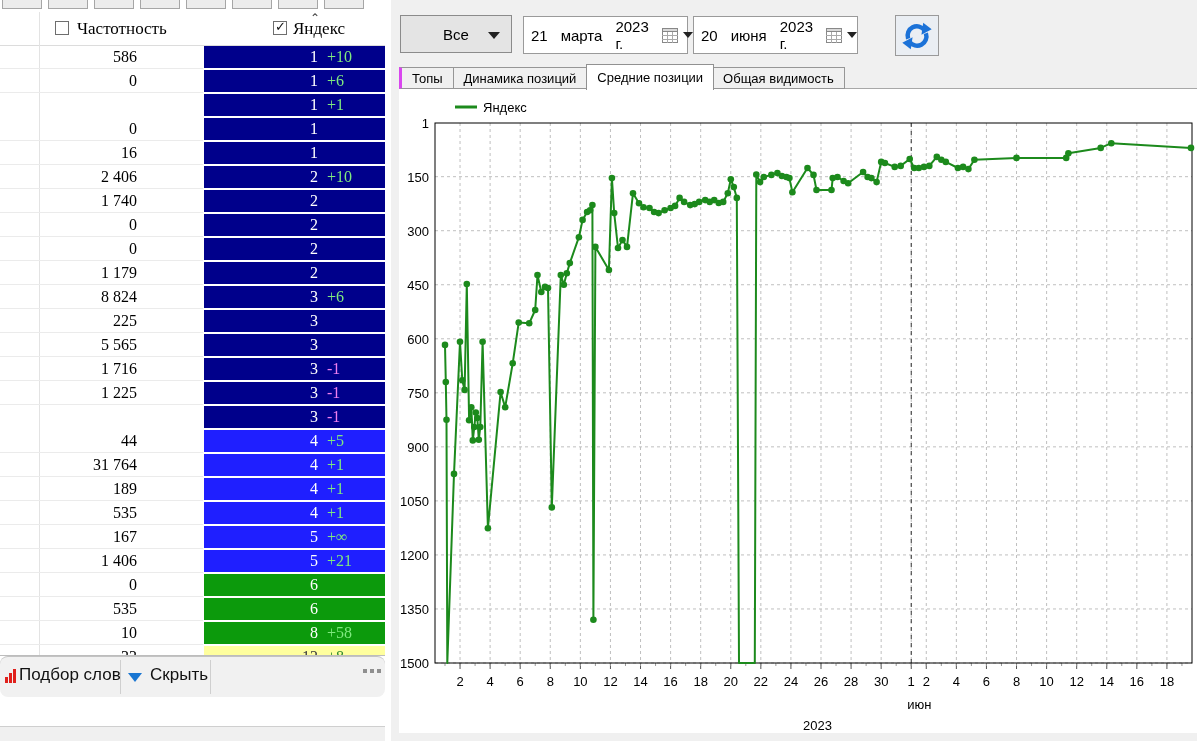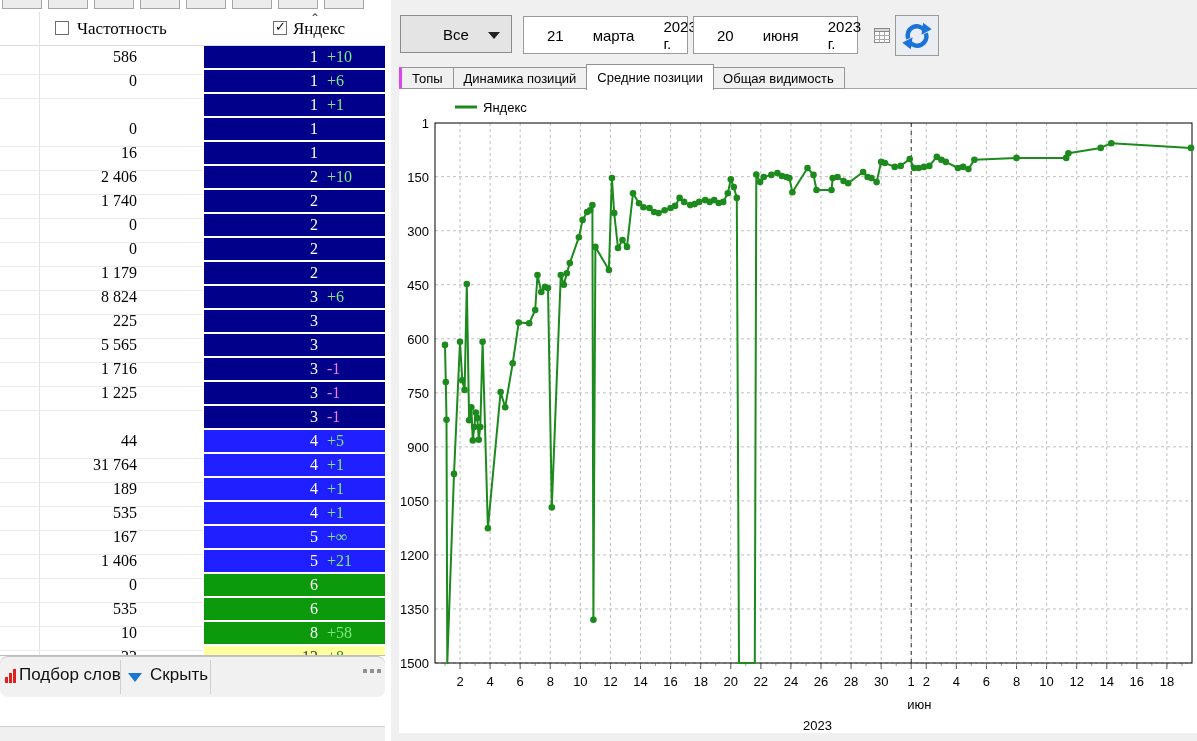--- a/index.html
+++ b/index.html
@@ -14,21 +14,21 @@
   .top-box{position:absolute;top:0;height:9px;width:40px;background:#ececec;border:1px solid #a6a6a6;border-top:none;box-sizing:border-box;}
   #table-header{position:absolute;left:0;top:12px;width:385px;height:33px;background:#fff;border-bottom:1px solid #dcdcdc;font-family:"Liberation Serif",serif;font-size:17px;color:#000;}
   .vline{position:absolute;top:12px;bottom:86px;width:1px;background:#e3e3e3;}
   .checkbox{position:absolute;width:14px;height:14px;border:1px solid #6e6e6e;background:#fff;box-sizing:border-box;}
   .checkbox .tick{position:absolute;left:1px;top:-3px;font-size:13px;color:#111;font-family:"Liberation Sans",sans-serif;}
   #freq-header-label{position:absolute;left:77px;top:7px;}
   #yandex-header-label{position:absolute;left:293px;top:7px;}
   #sort-caret{position:absolute;left:310px;top:-1px;font-size:12px;color:#444;font-family:"Liberation Sans",sans-serif;}
   #table-rows{position:absolute;left:0;top:45px;width:385px;height:610px;overflow:hidden;border-bottom:1px solid #bdbdbd;}
   .t-row{position:relative;width:385px;height:24px;}
-  .freq-cell{position:absolute;left:0;top:0;width:203px;height:30px;line-height:23px;text-align:right;padding-right:66px;box-sizing:border-box;border-bottom:1px solid #ebebeb;font-family:"Liberation Serif",serif;font-size:16px;color:#000;}
+  .freq-cell{position:absolute;left:0;top:0;width:203px;height:24px;line-height:23px;text-align:right;padding-right:66px;box-sizing:border-box;border-bottom:1px solid #ebebeb;font-family:"Liberation Serif",serif;font-size:16px;color:#000;}
   .pos-cell{position:absolute;left:204px;right:0;top:1px;height:22px;display:flex;align-items:center;font-family:"Liberation Serif",serif;font-size:16px;}
   .pos-num{flex:0 0 114px;text-align:right;}
   .pos-delta{margin-left:9px;}
   .tier-top3{background:#00008B;} .tier-top3 .pos-num{color:#fff;}
   .tier-top5{background:#1f1fff;} .tier-top5 .pos-num{color:#fff;}
   .tier-top10{background:#0c9a0c;} .tier-top10 .pos-num{color:#fff;}
   .tier-top20{background:#ffff9e;} .tier-top20 .pos-num{color:#3c3c3c;}
   .d-pos{color:#7fe97f;} .d-neg{color:#f07ff0;} .tier-top20 .d-pos{color:#2e8b2e;}
   #left-footer{position:absolute;left:0;top:656px;width:385px;height:41px;background:#f1f1f1;border-top:1px solid #c3c3c3;box-sizing:border-box;border-radius:8px;}
   .f-divider{position:absolute;top:3px;bottom:3px;width:1px;background:#cfcfcf;}
@@ -39,21 +39,21 @@
   #hide-label{position:absolute;left:150px;top:8px;font-size:17px;color:#111;}
   #grip-dots{position:absolute;left:360px;top:2px;}
   #grip-dots i{display:inline-block;width:4px;height:4px;background:#8f8f8f;margin-left:3px;}
   #left-strip-white{position:absolute;left:0;top:697px;width:385px;height:29px;background:#fff;}
   #left-strip-gray{position:absolute;left:0;top:726px;width:385px;height:15px;background:#f0f0f0;border-top:1px solid #cfcfcf;box-sizing:border-box;}
   
   #right-panel{position:absolute;left:391px;top:0;width:806px;height:741px;background:#f0f0f0;}
   #combo-all{position:absolute;left:9px;top:15px;width:112px;height:38px;background:#e4e4e4;border:1px solid #8b8b8b;box-sizing:border-box;display:flex;align-items:center;justify-content:center;font-size:15px;color:#000;}
   #combo-all .tri{position:absolute;right:11px;top:16px;width:0;height:0;border-left:6px solid transparent;border-right:6px solid transparent;border-top:7px solid #222;}
   .datebox{position:absolute;top:16px;width:165px;height:38px;background:#fff;border:1px solid #9a9a9a;box-sizing:border-box;display:flex;align-items:center;font-size:15px;color:#000;padding:0 7px;}
-  .datebox .dpart{margin-right:13px;margin-left:16px;}
+  .datebox .dpart{margin-right:13px;}
   .cal-icon{margin-left:auto;flex:0 0 auto;}
   .small-tri{width:0;height:0;border-left:5px solid transparent;border-right:5px solid transparent;border-top:6px solid #222;margin-left:5px;flex:0 0 auto;}
   #refresh-btn{position:absolute;left:504px;top:15px;width:44px;height:41px;background:#eaeef3;border:1px solid #9a9a9a;box-sizing:border-box;display:flex;align-items:center;justify-content:center;}
   #tabs-row{position:absolute;left:8px;top:63px;height:26px;display:flex;align-items:flex-end;z-index:2;}
   .tab{height:22px;line-height:22px;padding:0 10px;font-size:13px;color:#000;background:#f0f0f0;border:1px solid #969696;border-left:none;box-sizing:border-box;}
   .tab:first-child{border-left:3px solid #d946ef;}
   .tab.active{height:26px;line-height:26px;background:#fff;border:1px solid #919191;border-bottom:none;margin:0 -1px -1px -1px;position:relative;z-index:3;}
   #chart-content{position:absolute;left:8px;right:0;top:88px;height:645px;background:#fff;border-top:1px solid #a8a8a8;box-sizing:border-box;}
   #chart-svg{position:absolute;left:0;top:0;}
 </style>

